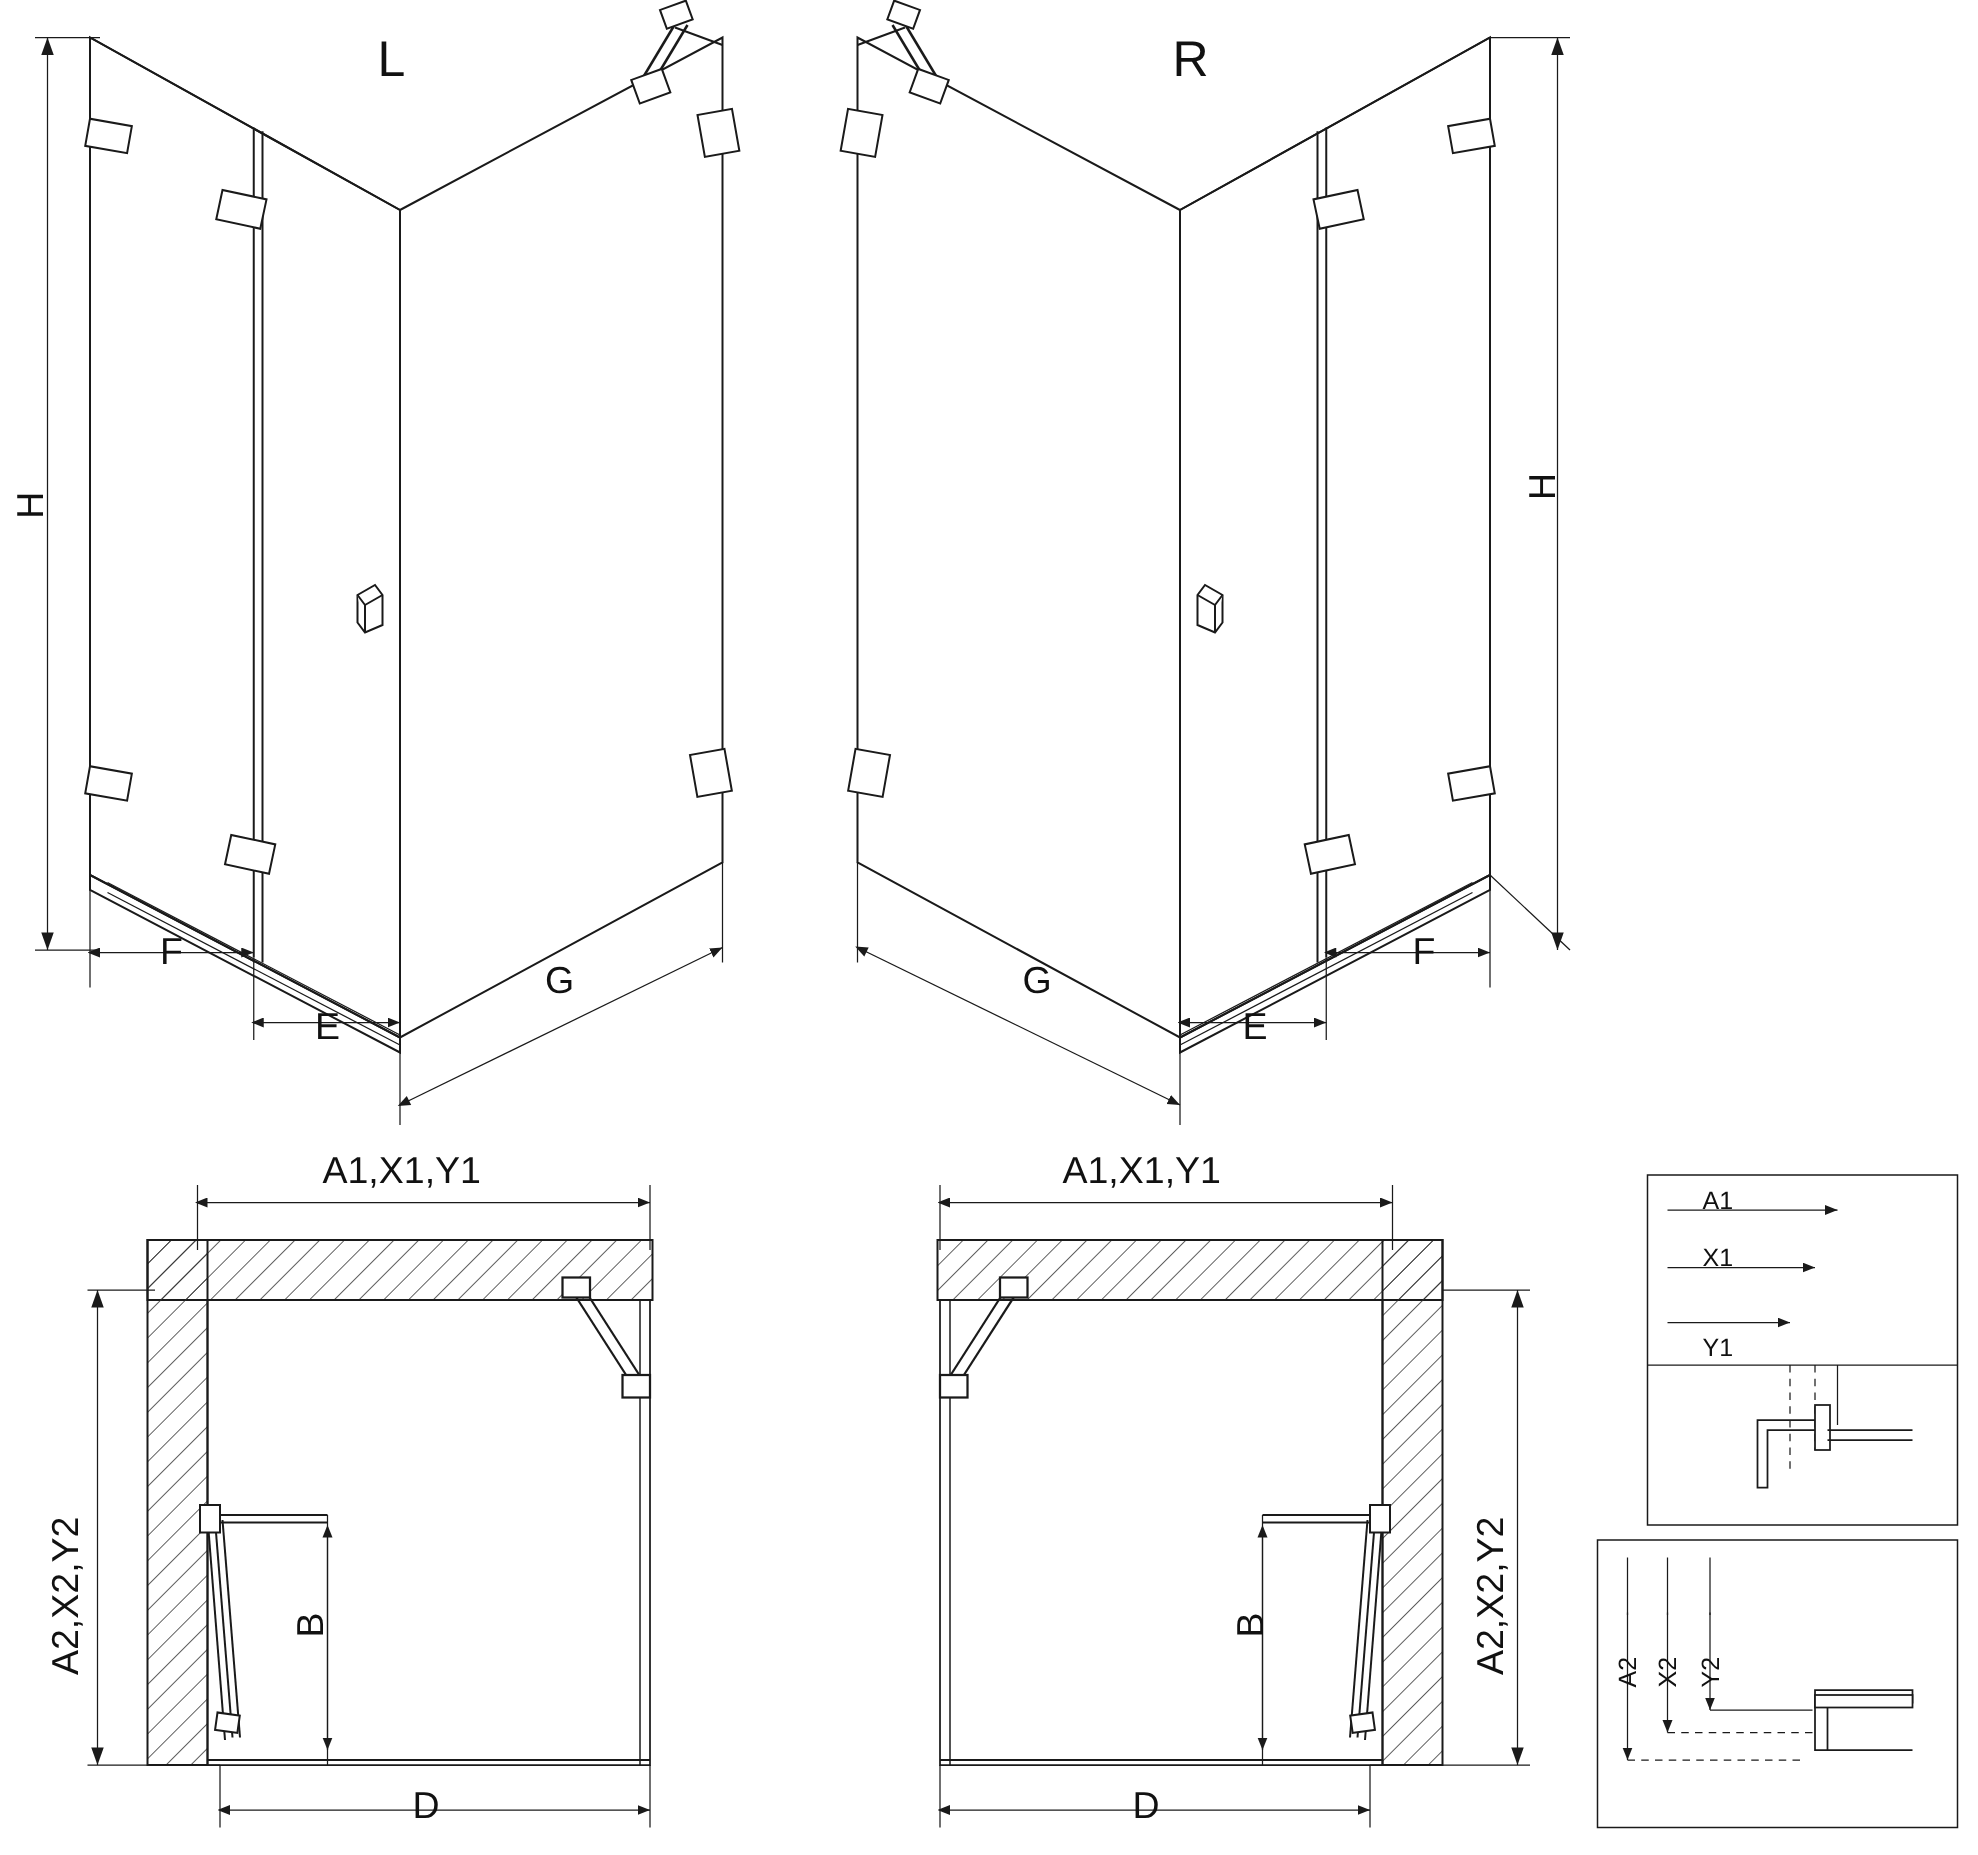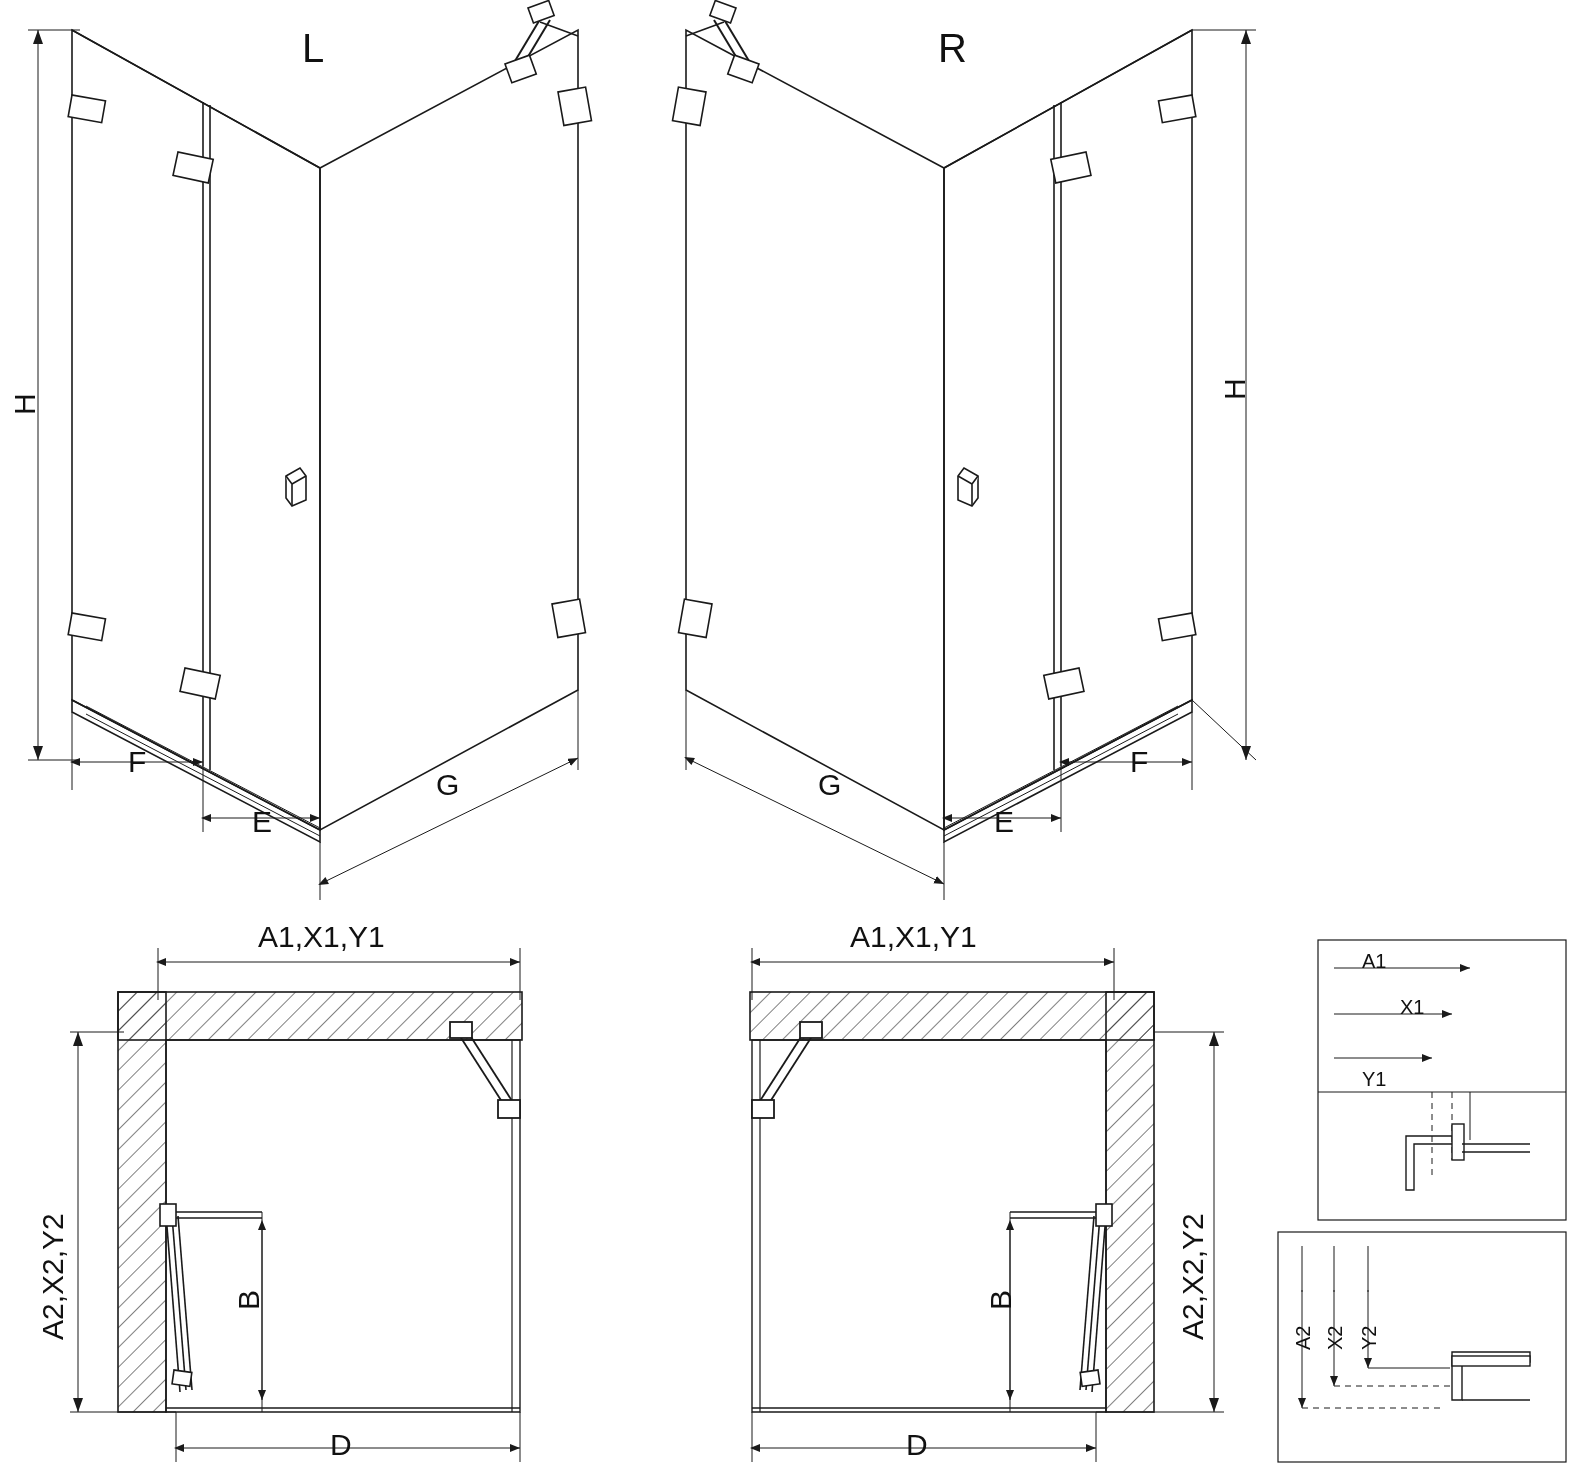--- a/index.html
+++ b/index.html
@@ -299,20 +299,20 @@
 <div class="lbl mid rot90" style="left:36px;top:1340px;">A2,X2,Y2</div>
 <div class="lbl mid rot90" style="left:1176px;top:1340px;">A2,X2,Y2</div>
 
 <div class="lbl mid rot90" style="left:232px;top:1310px;">B</div>
 <div class="lbl mid rot90" style="left:984px;top:1310px;">B</div>
 
 <div class="lbl mid" style="left:330px;top:1428px;">D</div>
 <div class="lbl mid" style="left:906px;top:1428px;">D</div>
 
 <div class="lbl sml" style="left:1362px;top:950px;">A1</div>
-<div class="lbl sml" style="left:1400px;top:996px;">X1</div>
+<div class="lbl sml" style="left:1362px;top:996px;">X1</div>
 <div class="lbl sml" style="left:1362px;top:1068px;">Y1</div>
 
 <div class="lbl sml rot90" style="left:1292px;top:1350px;">A2</div>
 <div class="lbl sml rot90" style="left:1324px;top:1350px;">X2</div>
 <div class="lbl sml rot90" style="left:1358px;top:1350px;">Y2</div>
 
 </div>
 
 </body></html>

